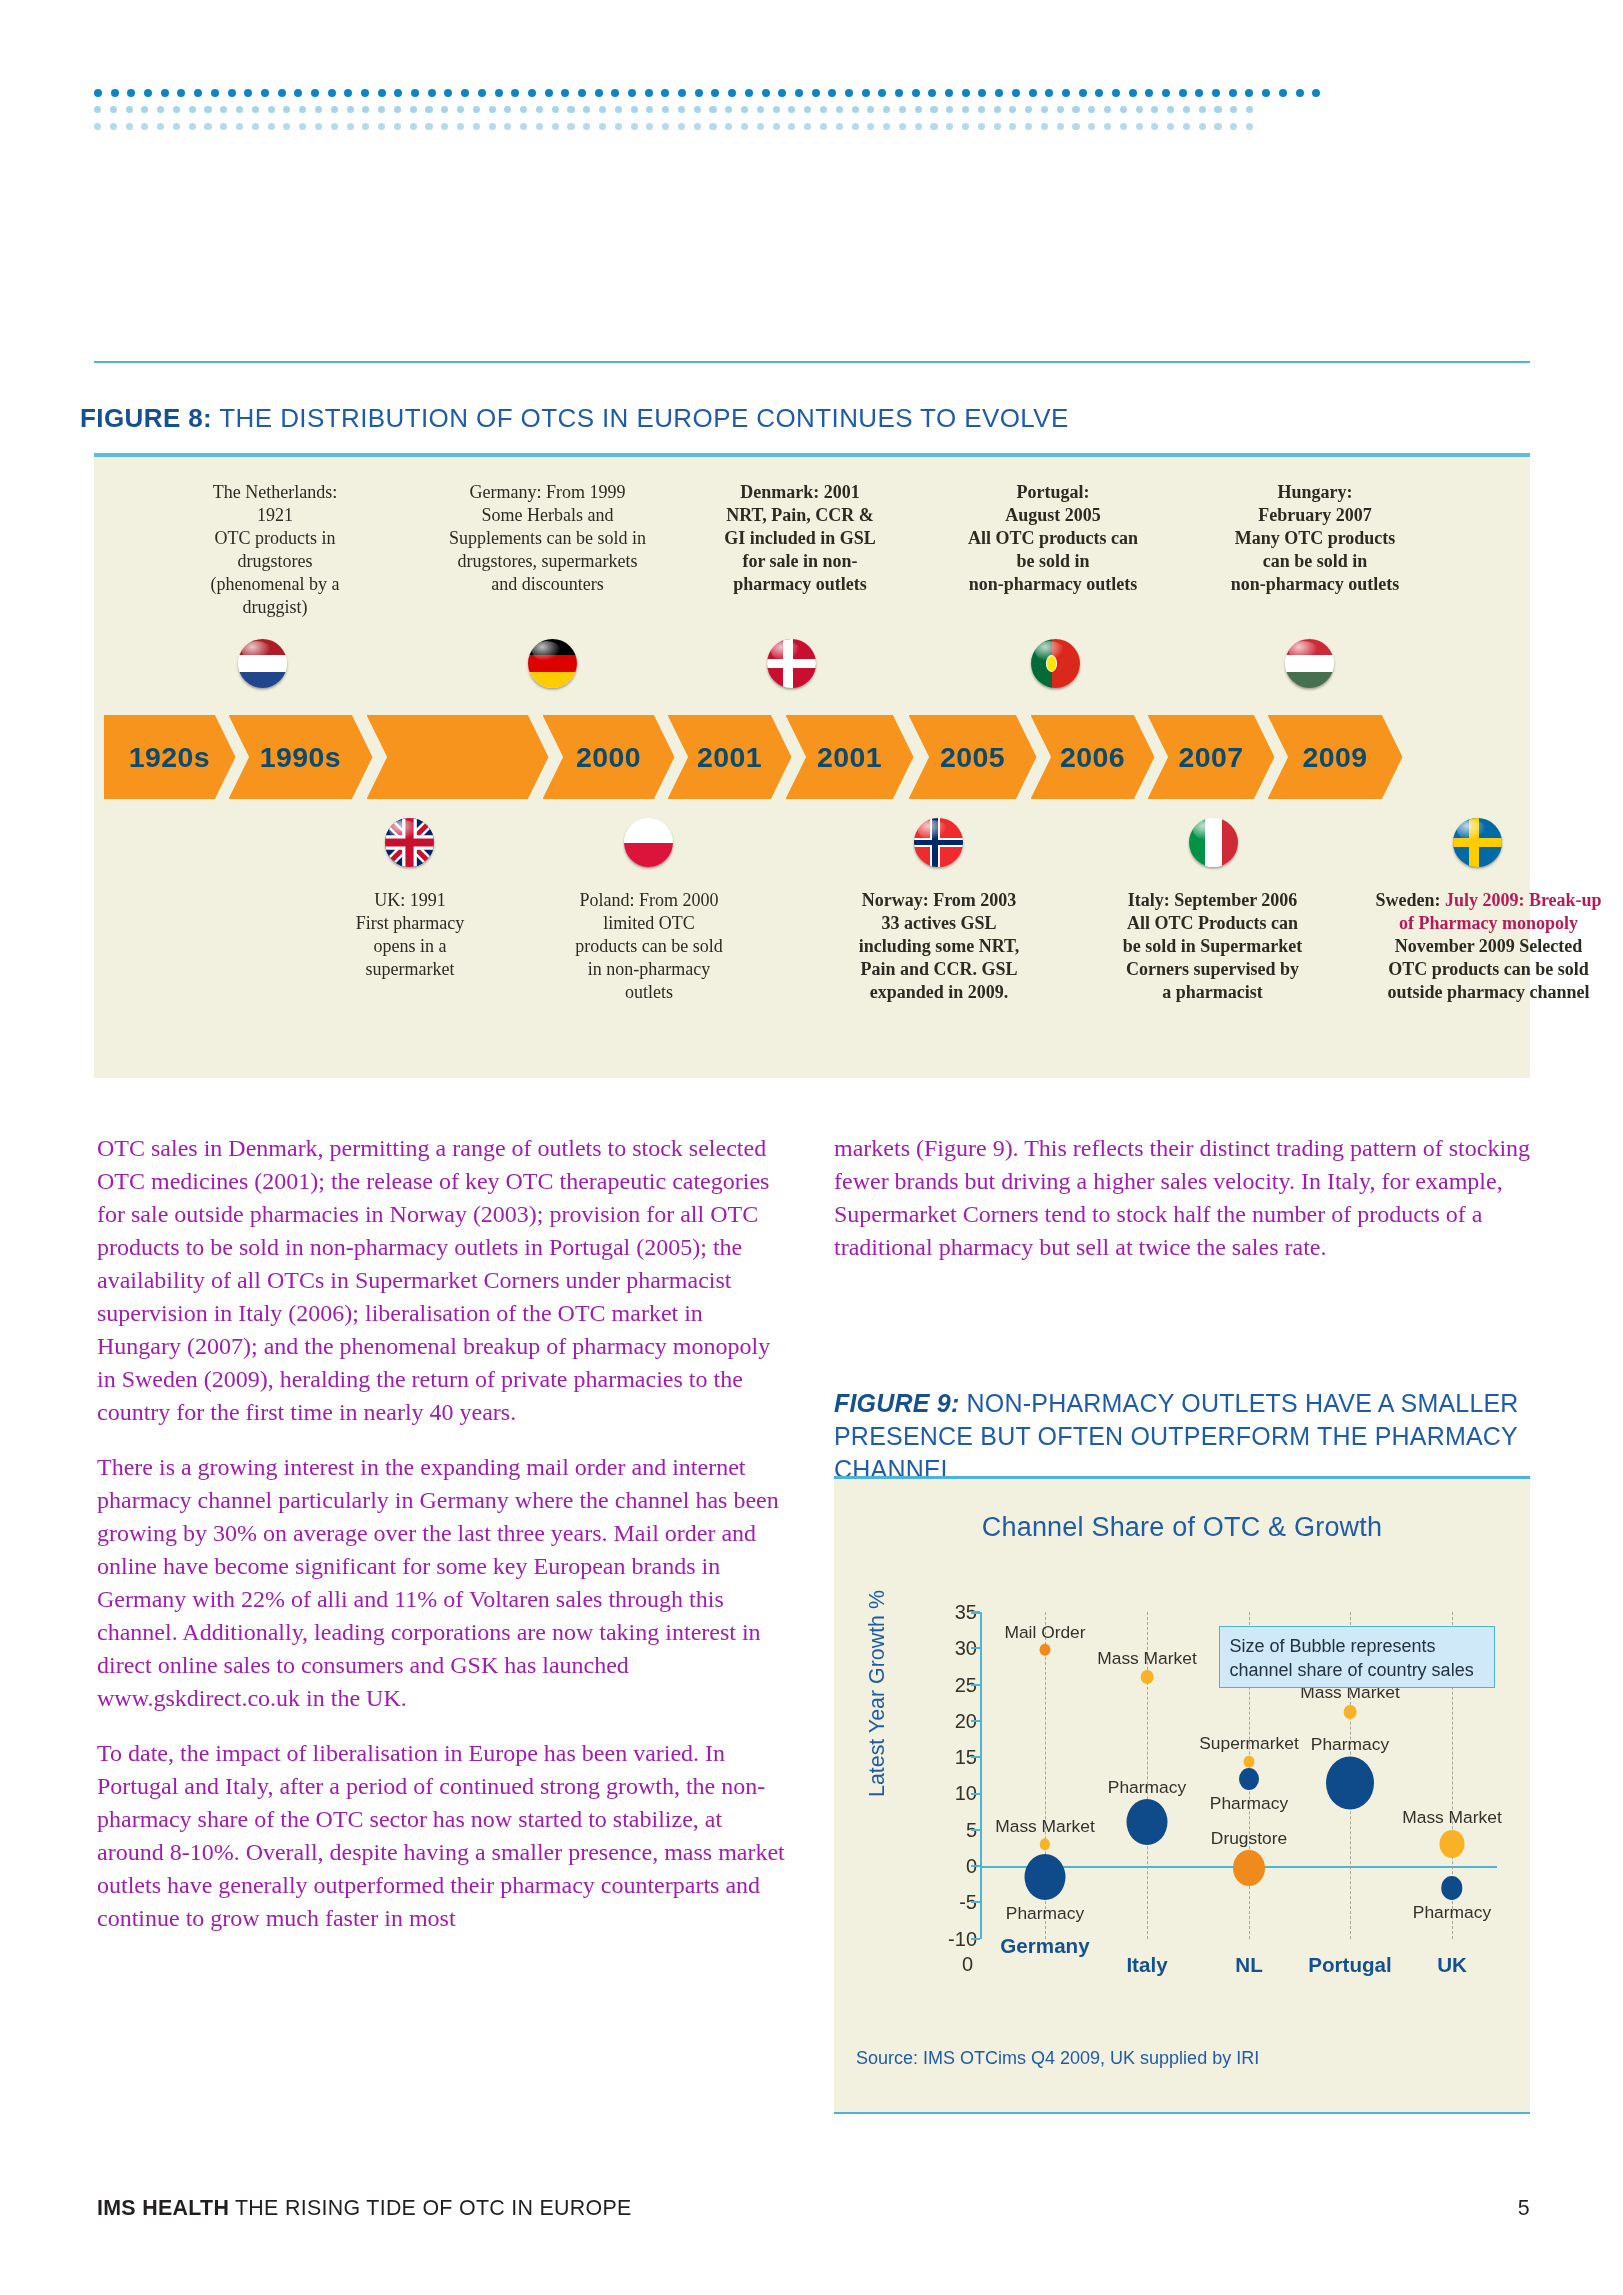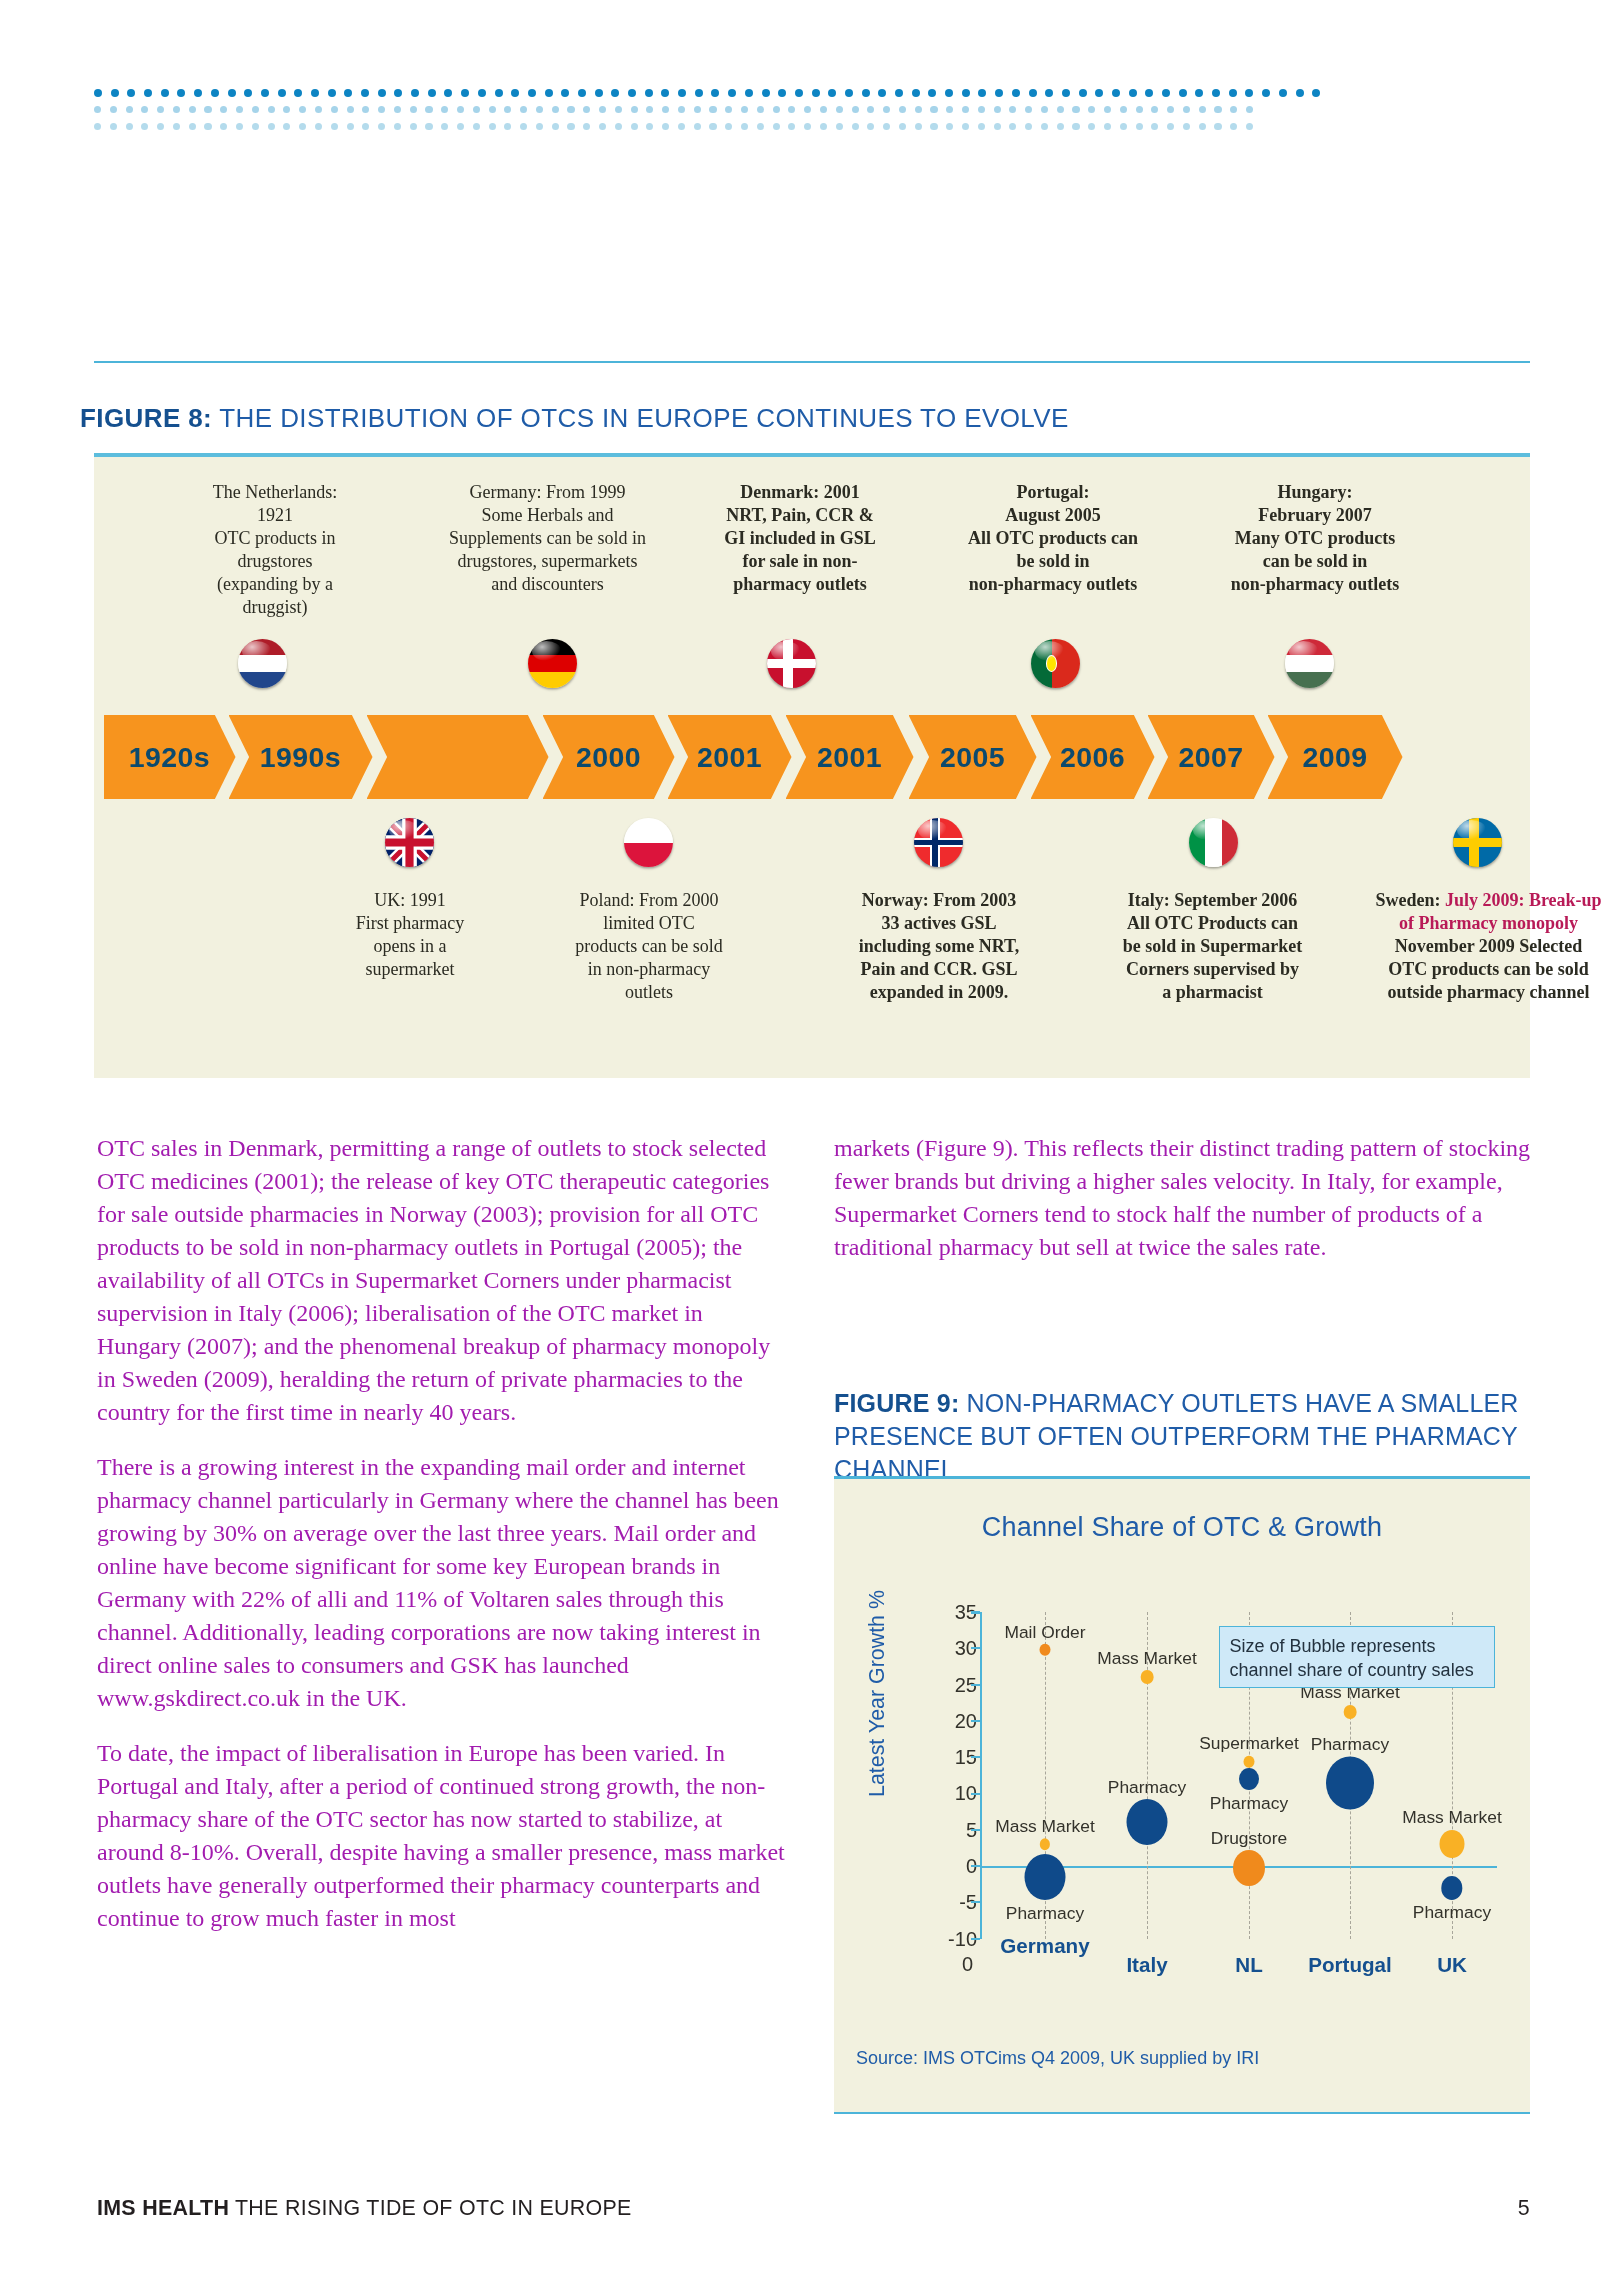--- a/index.html
+++ b/index.html
@@ -48,21 +48,21 @@
   
   .bodycol{position:absolute;font-family:"Liberation Serif",serif;font-size:24px;line-height:33px;color:#a21caf;}
   .bodycol p{margin:0 0 22px 0;}
   .col-left{left:97px;top:1132px;width:690px;}
   .col-right{left:834px;top:1132px;width:698px;}
 
   
   .fig9-title{position:absolute;left:834px;top:1387px;width:705px;
     font-family:"Liberation Sans Narrow","Liberation Sans",sans-serif;
     font-size:25px;line-height:33px;letter-spacing:0.2px;color:#1f5ca8;}
-  .fig9-title b{font-weight:bold;color:#15508f;}
+  .fig9-title b{font-weight:bold;color:#15508f;font-style:italic;}
   .fig9-rule{position:absolute;left:834px;top:1476px;width:696px;height:3.2px;background:#4cb4d9;}
   .fig9-box{position:absolute;left:834px;top:1479px;width:696px;height:633px;background:#f2f1df;}
   .fig9-rule-b{position:absolute;left:834px;top:2112px;width:696px;height:2.4px;background:#4cb4d9;}
 
   .chart-title{position:absolute;left:0;top:33px;width:696px;text-align:center;
     font-family:"Liberation Sans Narrow","Liberation Sans",sans-serif;
     font-size:27px;color:#1f5ca8;letter-spacing:0.2px;}
 
   .ylabel{position:absolute;left:-76px;top:202px;width:238px;text-align:center;
     transform:rotate(-90deg);font-family:"Liberation Sans Narrow","Liberation Sans",sans-serif;
@@ -119,21 +119,21 @@
   </div>
   <div class="fig8-rule2"></div>
 
   <div class="fig8-box" id="fig8box">
 
   <div class="tl-col" style="left: 82px; top: 24px; width: 198px;">
         <div>The Netherlands:</div>
         <div>1921</div>
         <div>OTC products in</div>
         <div>drugstores</div>
-        <div>(expanding by a</div>
+        <div>(phenomenal by a</div>
         <div>druggist)</div>
       </div>
       <div class="flag" style="left: 144px; top: 182px;">
         <i style="background: rgb(174, 28, 40); top: 0%; height: 33%;"></i>
         <i style="background: rgb(255, 255, 255); top: 33%; height: 34%;"></i>
         <i style="background: rgb(33, 70, 139); top: 67%; height: 33%;"></i>
         <div class="glare"></div>
       </div>
       <div class="tl-col" style="left: 319px; top: 24px; width: 269px;">
         <div>Germany: From 1999</div>

